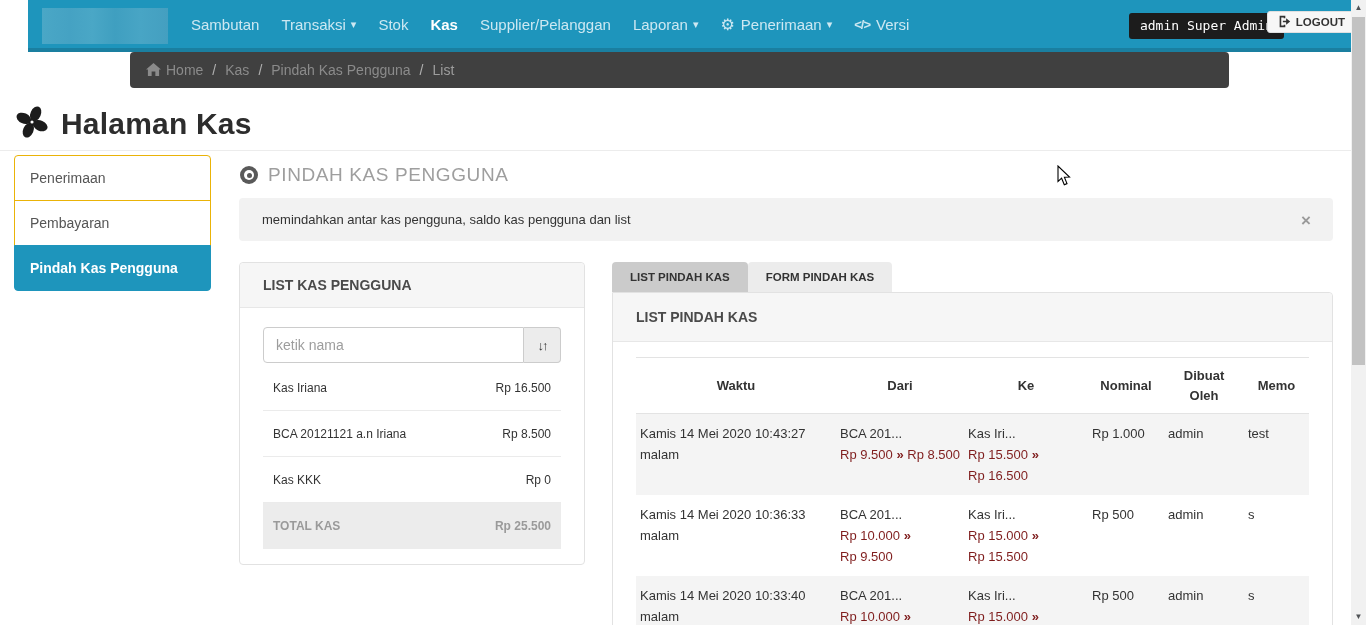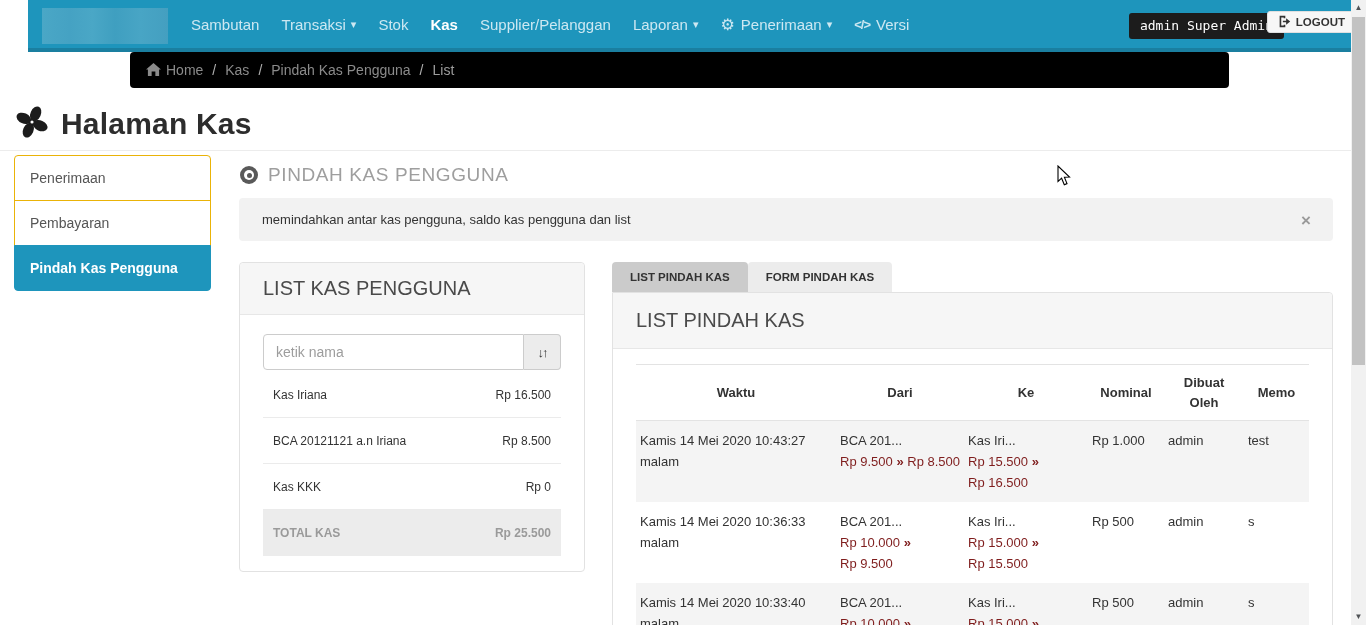--- a/index.html
+++ b/index.html
@@ -54,21 +54,21 @@
   }
   .scroll-arrow.up { top:0; }
   .scroll-arrow.down { bottom:0; }
   .scroll-thumb {
     position:absolute; left:1px; top:17px; width:13px; height:348px; background:#c2c2c2;
   }
 
   
   .breadcrumb {
     position:absolute; left:130px; top:52px; width:1099px; height:36px;
-    background:#000000; border-radius:4px;
+    background:#404040; border-radius:4px;
     display:flex; align-items:center; gap:9px; padding:0 16px;
     font-size:14px; color:#8b8b8b;
   }
   .breadcrumb .crumb { display:flex; align-items:center; gap:5px; }
   .breadcrumb .sep { color:#b0b0b0; }
   .breadcrumb .last { color:#9d9d9d; }
   .home-icon svg { display:block; }
 
   
   .page-title {
@@ -114,21 +114,21 @@
   }
   .alert-close {
     position:absolute; right:22px; top:50%; transform:translateY(-50%);
     color:#9a9a9a; font-size:17px; font-weight:bold; cursor:pointer; line-height:1;
   }
 
   
   .panel { background:#fff; border:1px solid #e2e2e2; border-radius:4px; }
   .panel-heading {
     background:#f6f6f6; border-bottom:1px solid #e7e7e7;
-    padding:14px 23px; font-size:20px; color:#4a4a4a; border-radius:4px 4px 0 0;
+    padding:14px 23px; font-size:14px; color:#4a4a4a; border-radius:4px 4px 0 0;font-weight:bold;
   }
 
   .kas-panel { position:absolute; left:239px; top:262px; width:346px; }
   .kas-body { padding:19px 23px 15px; }
   .input-group { display:flex; }
   .search-input {
     flex:1; height:36px; border:1px solid #ccc; border-radius:4px 0 0 4px;
     padding:0 12px; font-size:14px; font-family:"Liberation Sans",sans-serif; color:#333; outline:none;
   }
   .search-input::placeholder { color:#9d9d9d; }

